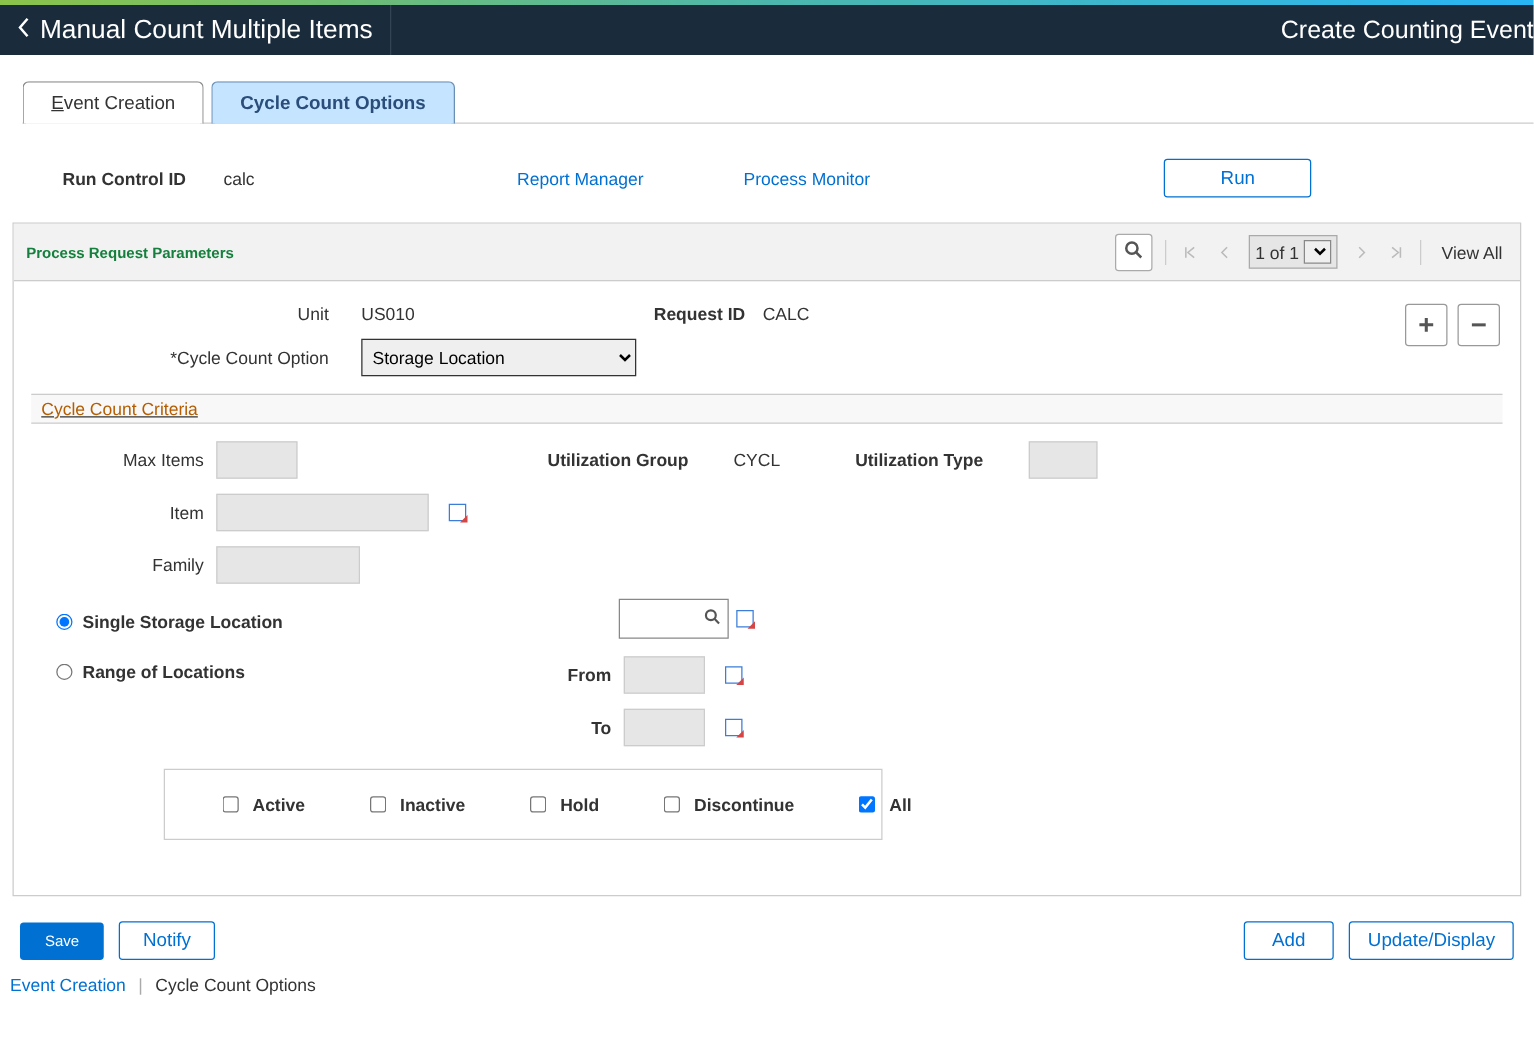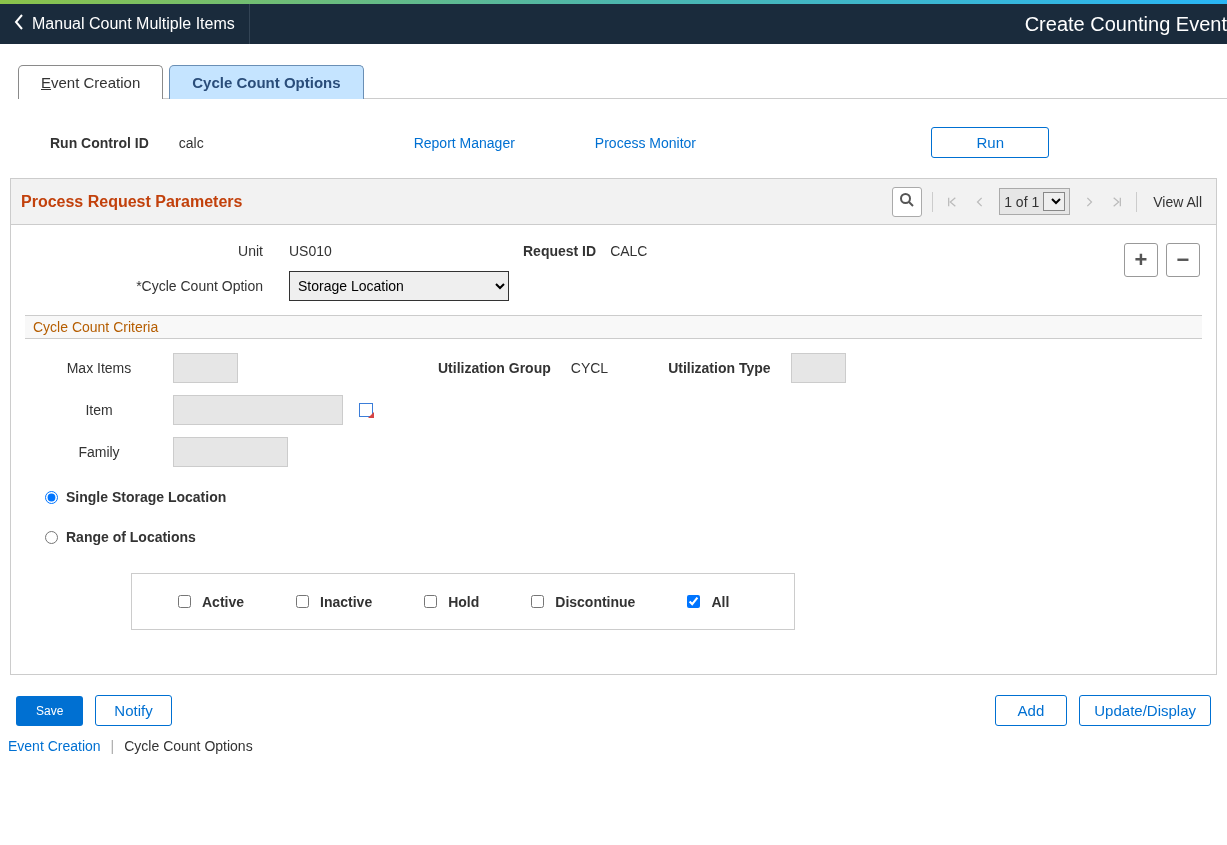--- a/index.html
+++ b/index.html
@@ -23,21 +23,21 @@
     position: relative;
   }
   .back-nav {
     display: flex;
     align-items: center;
     gap: 8px;
     padding: 0 14px;
     height: 100%;
     border-right: 1px solid #334455;
     cursor: pointer;
-    font-size: 16px;
+    font-size: 21px;
   }
   .back-nav svg { width: 10px; height: 16px; fill: #fff; }
   .page-title {
     position: absolute;
     left: 50%;
     transform: translateX(-50%);
     font-size: 20px;
     text-align: right;
     width: 100%;
     pointer-events: none;
@@ -105,21 +105,21 @@
     margin: 0 10px;
   }
   .panel-header {
     background: #f2f2f2;
     border-bottom: 1px solid #ccc;
     display: flex;
     align-items: center;
     padding: 6px 10px;
     height: 46px;
   }
-  .panel-title { font-weight: bold; font-size: 16px; color: #c2410c; }
+  .panel-title { font-weight: bold; font-size: 12px; color: #15803d; }
   .panel-controls {
     margin-left: auto;
     display: flex;
     align-items: center;
     gap: 10px;
   }
   .icon-btn {
     width: 30px; height: 30px;
     border: 1px solid #aaa;
     background: #fff;
@@ -175,20 +175,21 @@
     padding: 2px 4px;
     width: 220px;
   }
   .section-box {
     border: 1px solid #ccc;
     border-left: none;
     border-right: none;
     background: #f8f8f8;
     padding: 3px 8px;
     margin-top: 14px;
+    text-decoration: underline;
   }
   .section-title { color: #b55d00; font-size: 14px; }
   .criteria-body { padding: 14px 10px; }
   .gray-input {
     background: #e6e6e6;
     border: 1px solid #ccc;
     height: 30px;
     padding: 2px 6px;
   }
   .gray-input.w60 { width: 65px; }
@@ -222,21 +223,21 @@
     border-left: 6px solid transparent;
     border-bottom: 6px solid #d64545;
   }
   .radio-row { display: flex; align-items: center; gap: 8px; margin: 10px 0 10px 10px; }
   .radio-row input { margin: 0; }
   .radio-row label { font-weight: bold; color: #333; }
   .item-status-box {
     border: 1px solid #ccc;
     margin-left: 96px;
     margin-top: 18px;
-    width: 664px;
+    width: 575px;
   }
   .item-status-title {
     color: #b55d00;
     font-weight: bold;
     padding: 5px 0 8px 0;
     margin-left: 96px;
     margin-top: 20px;
     font-size: 15px;
   }
   .status-row {
@@ -257,25 +258,25 @@
     align-items: center;
     gap: 10px;
   }
   .footer-links .sep { color: #aaa; }
   .crit-row {
     display: flex;
     align-items: center;
     gap: 10px;
     margin-bottom: 12px;
   }
-  .crit-row .flabel { width: 128px; text-align: center; color: #333; }
+  .crit-row .flabel { width: 128px; text-align: right; color: #333; }
   .util-section {
     display: flex;
     align-items: center;
-    gap: 20px;
+    gap: 36px;
     margin-left: 60px;
   }
 </style>
 </head>
 <body>
 
 <div class="topbar-gradient"></div>
 
 <div class="header">
   <div class="back-nav">
@@ -413,20 +414,44 @@
 
         <div style="display:flex">
           <div style="width:460px">
             <div class="radio-row">
               <input type="radio" name="loc" checked="" style="">
               <label>Single Storage Location</label>
             </div>
             <div class="radio-row" style="margin-top:24px">
               <input type="radio" name="loc" style="">
               <label>Range of Locations</label>
+            </div>
+          </div>
+          <div>
+            <div style="display:flex;align-items:center;margin-bottom:14px">
+              <div class="search-wrap">
+                <input class="white-input" style="">
+                <span class="mag">
+                  <svg width="14" height="14" viewBox="0 0 16 16">
+                      <circle cx="6.5" cy="6.5" r="4.5" stroke="#555" stroke-width="2" fill="none"></circle>
+                      <line x1="10" y1="10" x2="14" y2="14" stroke="#555" stroke-width="2"></line>
+                    </svg>
+                </span>
+              </div>
+              <span class="rel-link-icon"></span>
+            </div>
+            <div style="display:flex;align-items:center;gap:10px;margin-bottom:12px">
+              <span style="width:0;margin-left:-86px;width:80px;text-align:right;font-weight:bold">From</span>
+              <input class="gray-input w60" style="">
+              <span class="rel-link-icon"></span>
+            </div>
+            <div style="display:flex;align-items:center;gap:10px">
+              <span style="margin-left:-86px;width:80px;text-align:right;font-weight:bold">To</span>
+              <input class="gray-input w60" style="">
+              <span class="rel-link-icon"></span>
             </div>
           </div>
         </div>
 
         <div class="item-status-box">
           <div class="status-row">
             <label>
                 <input type="checkbox" style="">
                 <span>Active</span>
               </label>

